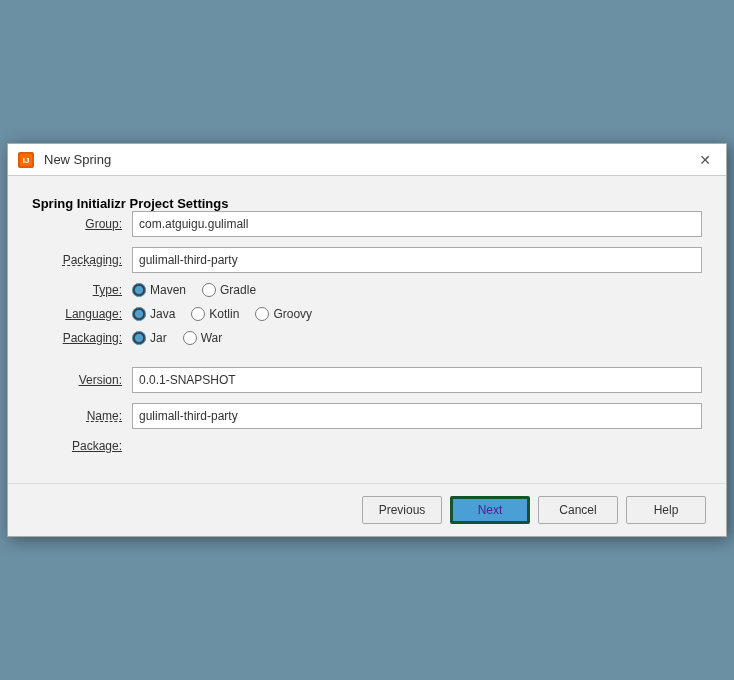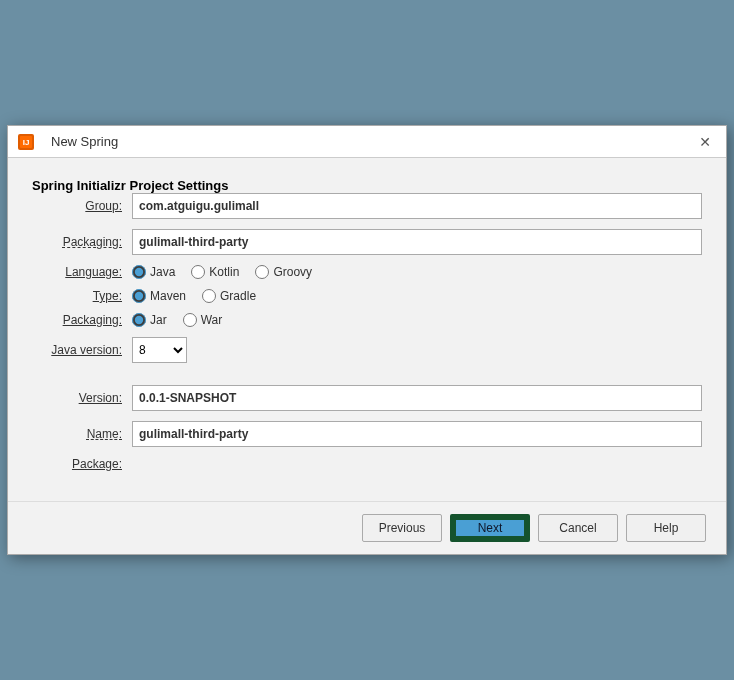--- a/index.html
+++ b/index.html
@@ -25,21 +25,21 @@
       border-bottom: 1px solid #ccc;
       display: flex;
       align-items: center;
       justify-content: space-between;
       padding: 6px 10px;
       height: 32px;
     }
     .title-bar-left {
       display: flex;
       align-items: center;
-      gap: 17px;
+      gap: 10px;
     }
     .title-icon {
       width: 16px;
       height: 16px;
       background: #e05c00;
       border-radius: 2px;
       display: flex;
       align-items: center;
       justify-content: center;
       color: white;
@@ -92,21 +92,20 @@
     }
     .form-input {
       flex: 1;
       height: 26px;
       border: 1px solid #aaa;
       background: white;
       padding: 2px 6px;
       font-size: 12px;
       outline: none;
       color: #333;
-      font-weight: bold;
     }
     .radio-group {
       display: flex;
       align-items: center;
       gap: 16px;
       flex: 1;
     }
     .radio-item {
       display: flex;
       align-items: center;
@@ -152,22 +151,22 @@
       padding: 0 14px;
       font-size: 12px;
       cursor: pointer;
       border: 1px solid #aaa;
       background: #f0f0f0;
       color: #333;
       border-radius: 2px;
     }
     .btn-primary {
       background: #4a9fd4;
-      color: #0f172a;
-      border: 6px solid #14532d;
+      color: #4c1d95;
+      border: 3px solid #14532d;
     }
     .spacer {
       flex: 1;
     }
   </style>
 </head>
 <body>
 
 <div class="dialog">
 
@@ -191,75 +190,65 @@
       <label class="form-label">Group:</label>
       <input class="form-input" type="text" value="com.atguigu.gulimall" style="">
     </div>
 
     <div class="form-row">
       <label class="form-label underline">Packaging:</label>
       <input class="form-input" type="text" value="gulimall-third-party" style="">
     </div>
 
     <div class="form-row">
+      <label class="form-label">Type:</label>
+      <div class="radio-group">
+        <label class="radio-item">
+          <input class="radio-input" type="radio" name="type" value="maven" checked="" style="">
+          <span class="radio-label">Maven</span>
+        </label>
+        <label class="radio-item">
+          <input class="radio-input" type="radio" name="type" value="gradle" style="">
+          <span class="radio-label">Gradle</span>
+        </label>
+      </div>
+    </div>
+
+    <div class="form-row">
       <label class="form-label">Language:</label>
       <div class="radio-group">
         <label class="radio-item">
           <input class="radio-input" type="radio" name="language" value="java" checked="" style="">
           <span class="radio-label">Java</span>
         </label>
         <label class="radio-item">
           <input class="radio-input" type="radio" name="language" value="kotlin" style="">
           <span class="radio-label">Kotlin</span>
         </label>
         <label class="radio-item">
           <input class="radio-input" type="radio" name="language" value="groovy" style="">
           <span class="radio-label">Groovy</span>
         </label>
       </div>
     </div>
 
     <div class="form-row">
-      <label class="form-label">Type:</label>
-      <div class="radio-group">
-        <label class="radio-item">
-          <input class="radio-input" type="radio" name="type" value="maven" checked="" style="">
-          <span class="radio-label">Maven</span>
-        </label>
-        <label class="radio-item">
-          <input class="radio-input" type="radio" name="type" value="gradle" style="">
-          <span class="radio-label">Gradle</span>
-        </label>
-      </div>
-    </div>
-
-    <div class="form-row">
       <label class="form-label">Packaging:</label>
       <div class="radio-group">
         <label class="radio-item">
           <input class="radio-input" type="radio" name="packaging" value="jar" checked="" style="">
           <span class="radio-label">Jar</span>
         </label>
         <label class="radio-item">
           <input class="radio-input" type="radio" name="packaging" value="war" style="">
           <span class="radio-label">War</span>
         </label>
       </div>
     </div>
 
-    <div class="form-row">
-      <label class="form-label">Java version:</label>
-      <div class="dropdown-wrapper">
-        <select class="dropdown">
-          <option value="8" selected="">8</option>
-          <option value="11">11</option>
-          <option value="17">17</option>
-        </select>
-      </div>
-    </div>
 
     <div style="height: 12px;"></div>
 
     <div class="form-row">
       <label class="form-label">Version:</label>
       <input class="form-input" type="text" value="0.0.1-SNAPSHOT" style="">
     </div>
 
     <div class="form-row">
       <label class="form-label underline">Name:</label>

